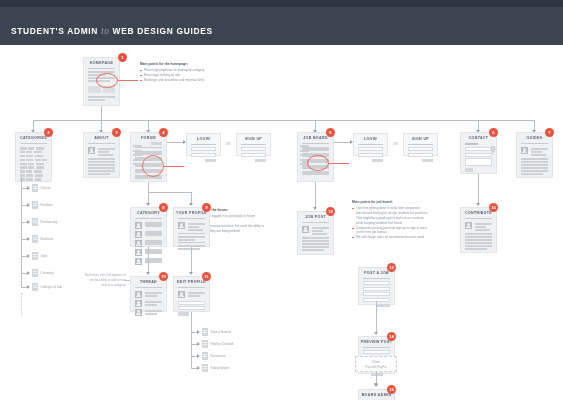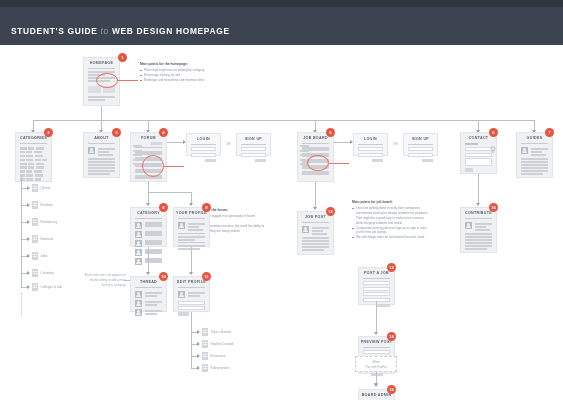--- a/index.html
+++ b/index.html
@@ -160,23 +160,23 @@
     position:absolute; width:6px; height:8px;
   }
 </style>
 </head>
 <body>
 
 <div id="topstrip"></div>
 
 <div id="header">
   <div id="header-title">
-    <span>STUDENT'S GUIDE</span>
+    <span>STUDENT'S ADMIN</span>
     <span class="soft">to</span>
-    <span>WEB DESIGN HOMEPAGE</span>
+    <span>WEB DESIGN GUIDES</span>
   </div>
 </div>
 
 <div id="canvas">
 
   <div class="card" style="left:83px; top:12px; width:37px; height:49px;">
     <div class="card-title">HOMEPAGE</div>
     <div class="rule"></div>
     <div class="bar"></div>
     <div class="bar sh"></div>

